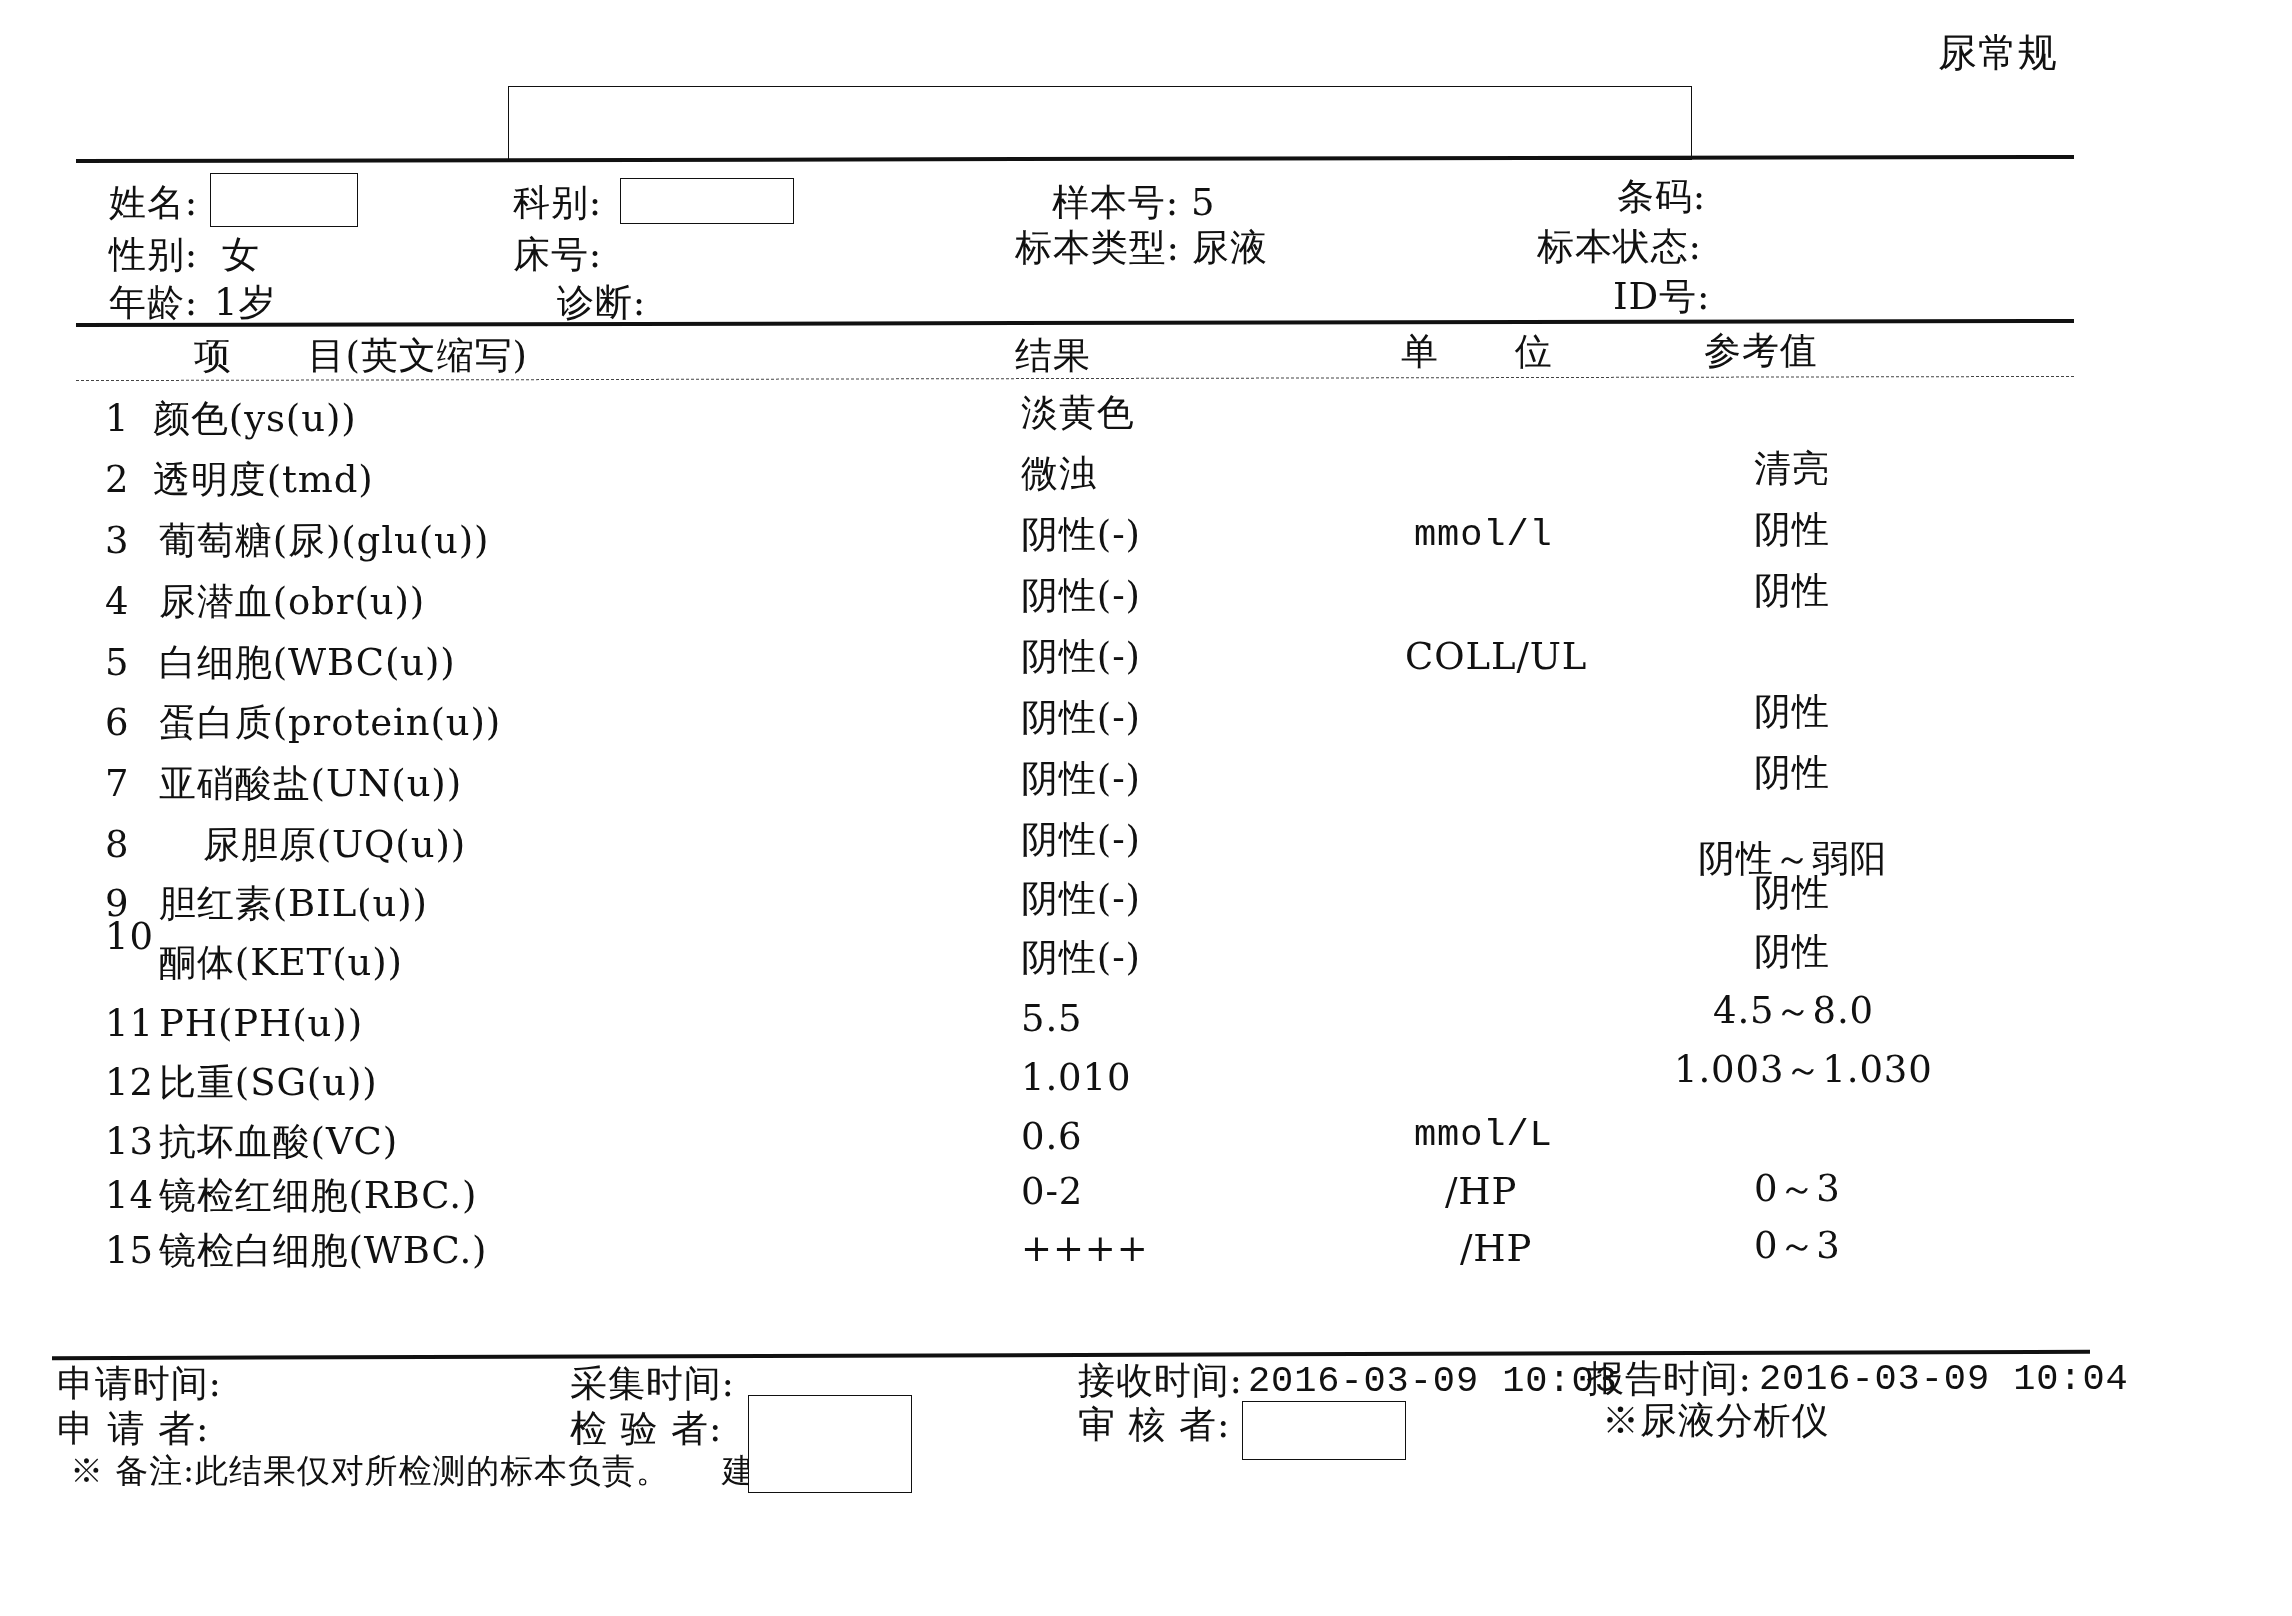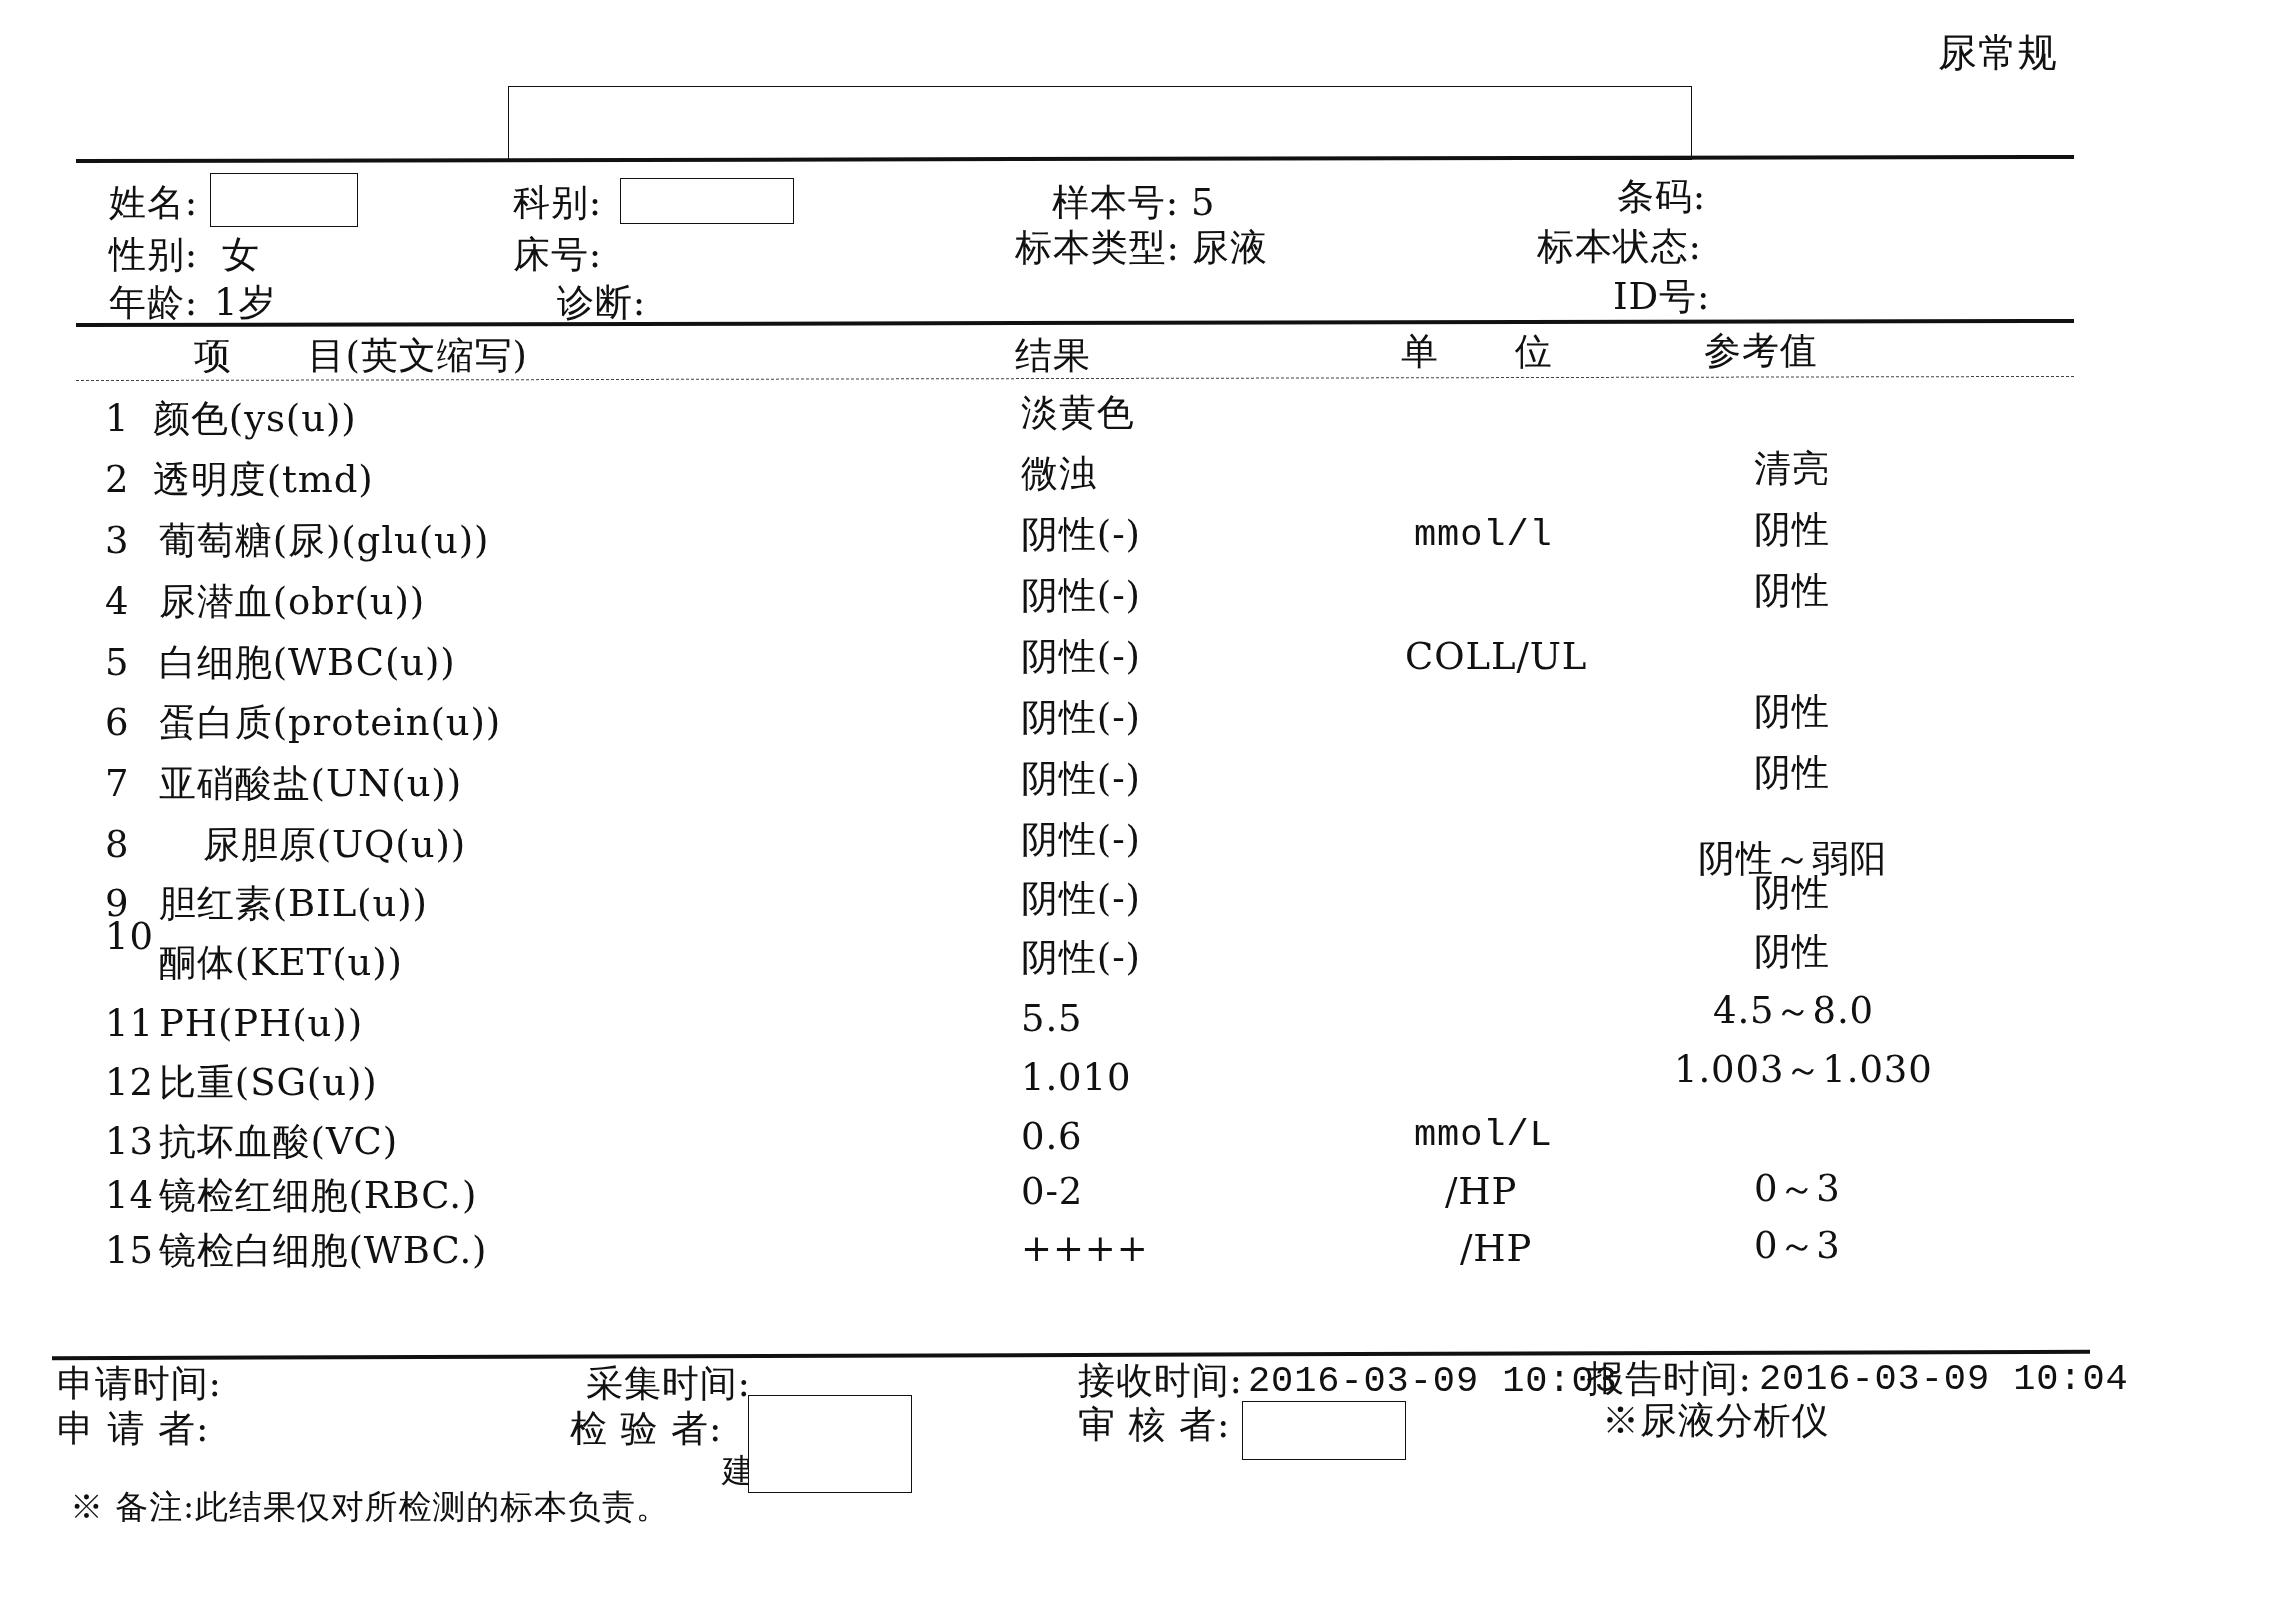--- a/index.html
+++ b/index.html
@@ -138,24 +138,24 @@
   <div class="abs t" style="left:1021px; top:1227px;">++++</div>
   <div class="abs t" style="left:1460px; top:1227px;">/HP</div>
   <div class="abs t" style="left:1754px; top:1224px;">0～3</div>
 </div>
 
 <div class="rule" style="left:52px; top:1353px; width:2038px; height:3.7px; transform:rotate(-0.18deg);"></div>
 
 <div>
   <div class="abs t" style="left:57px; top:1362px;">申请时间:</div>
   <div class="abs t" style="left:57px; top:1407px;">申 请 者:</div>
-  <div class="abs t" style="left:70px; top:1449px; font-size:33px;margin-top:36px;">※ 备注:此结果仅对所检测的标本负责。</div>
+  <div class="abs t" style="left:70px; top:1449px; font-size:33px;">※ 备注:此结果仅对所检测的标本负责。</div>
   <div class="abs t" style="left:722px; top:1449px; font-size:33px;">建</div>
 
-  <div class="abs t" style="left:586px; top:1362px;text-align:center;">采集时间:</div>
+  <div class="abs t" style="left:570px; top:1362px;text-align:center;">采集时间:</div>
   <div class="abs t" style="left:570px; top:1407px;">检 验 者:</div>
   <div class="redact" style="left:748px; top:1395px; width:164px; height:98px;"></div>
 
   <div class="abs t" style="left:1078px; top:1359px;">接收时间:</div>
   <div class="abs t mono" style="left:1248px; top:1359px;">2016-03-09 10:03</div>
 
   <div class="abs t" style="left:1587px; top:1357px;">报告时间:</div>
   <div class="abs t mono" style="left:1759px; top:1357px;">2016-03-09 10:04</div>
 
   <div class="abs t" style="left:1078px; top:1403px;">审 核 者:</div>

